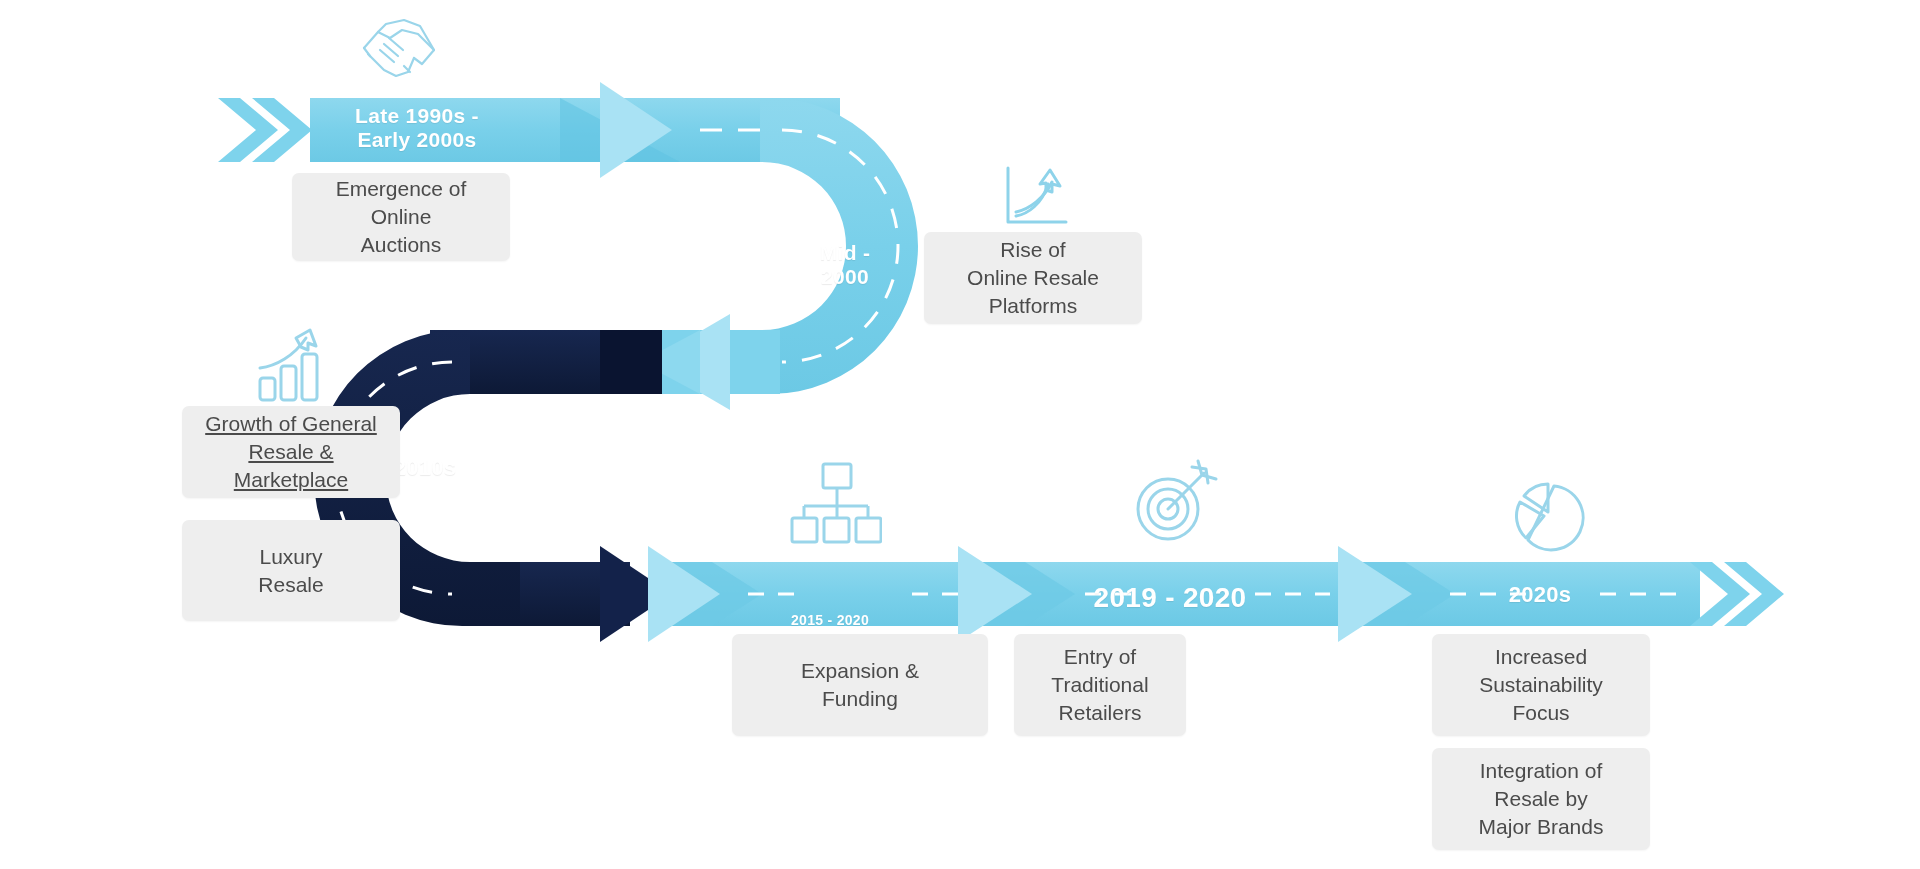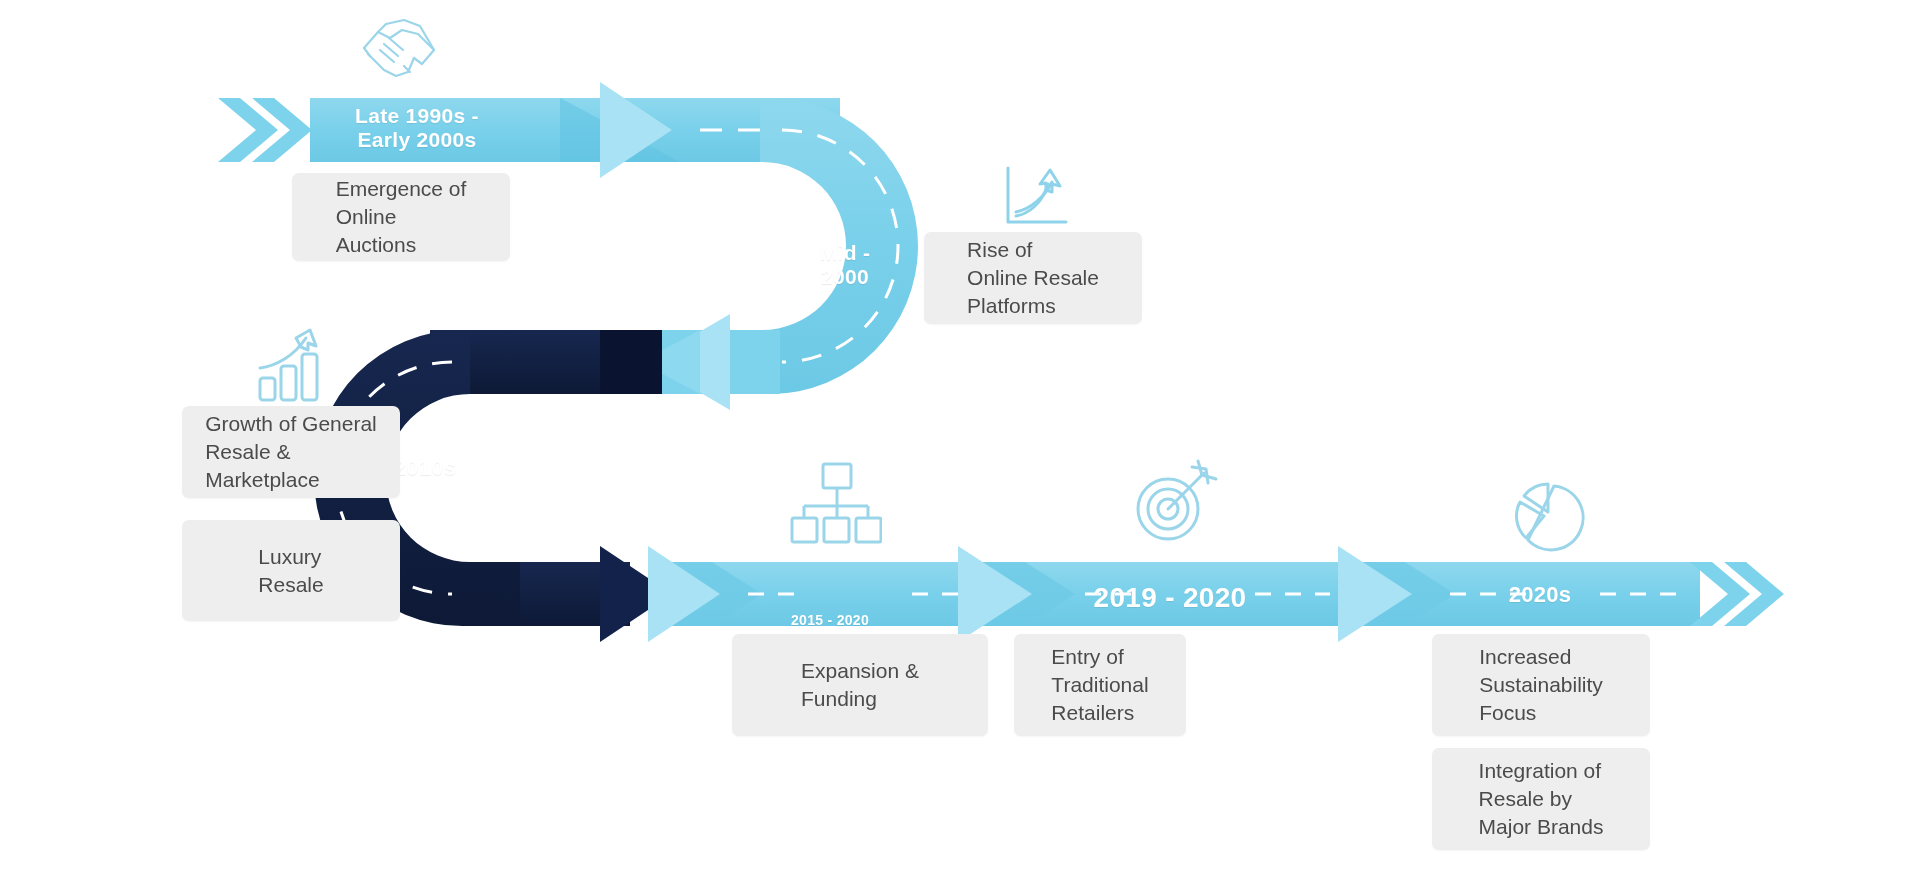--- a/index.html
+++ b/index.html
@@ -27,21 +27,21 @@
   }
 
   
   .card {
     position: absolute;
     background: #eeeeee;
     border-radius: 7px;
     color: #4b4b4b;
     font-size: 21px;
     line-height: 1.32;
-    text-align: left;
+    text-align: center;
     display: flex;
     align-items: center;
     justify-content: center;
     padding: 20px 12px;
     white-space: pre-line;
     box-shadow: 0 1px 2px rgba(0,0,0,.045);
   }
 
   .icon-box { position:absolute; }
 </style>
@@ -234,21 +234,21 @@
   </div>
 
   <div class="card" style="left:292px; top:173px; width:218px; height:88px;">Emergence of
 Online
 Auctions</div>
 
   <div class="card" style="left:924px; top:232px; width:218px; height:92px;">Rise of
 Online Resale
 Platforms</div>
 
-  <div class="card" style="left:182px; top:406px; width:218px; height:92px;">Growth of General
+  <div class="card" style="left:182px; top:406px; width:218px; height:92px;text-decoration:underline;">Growth of General
 Resale &amp;
 Marketplace</div>
 
   <div class="card" style="left:182px; top:520px; width:218px; height:101px;">Luxury
 Resale</div>
 
   <div class="card" style="left:732px; top:634px; width:256px; height:102px;">Expansion &amp;
 Funding</div>
 
   <div class="card" style="left:1014px; top:634px; width:172px; height:102px;">Entry of

